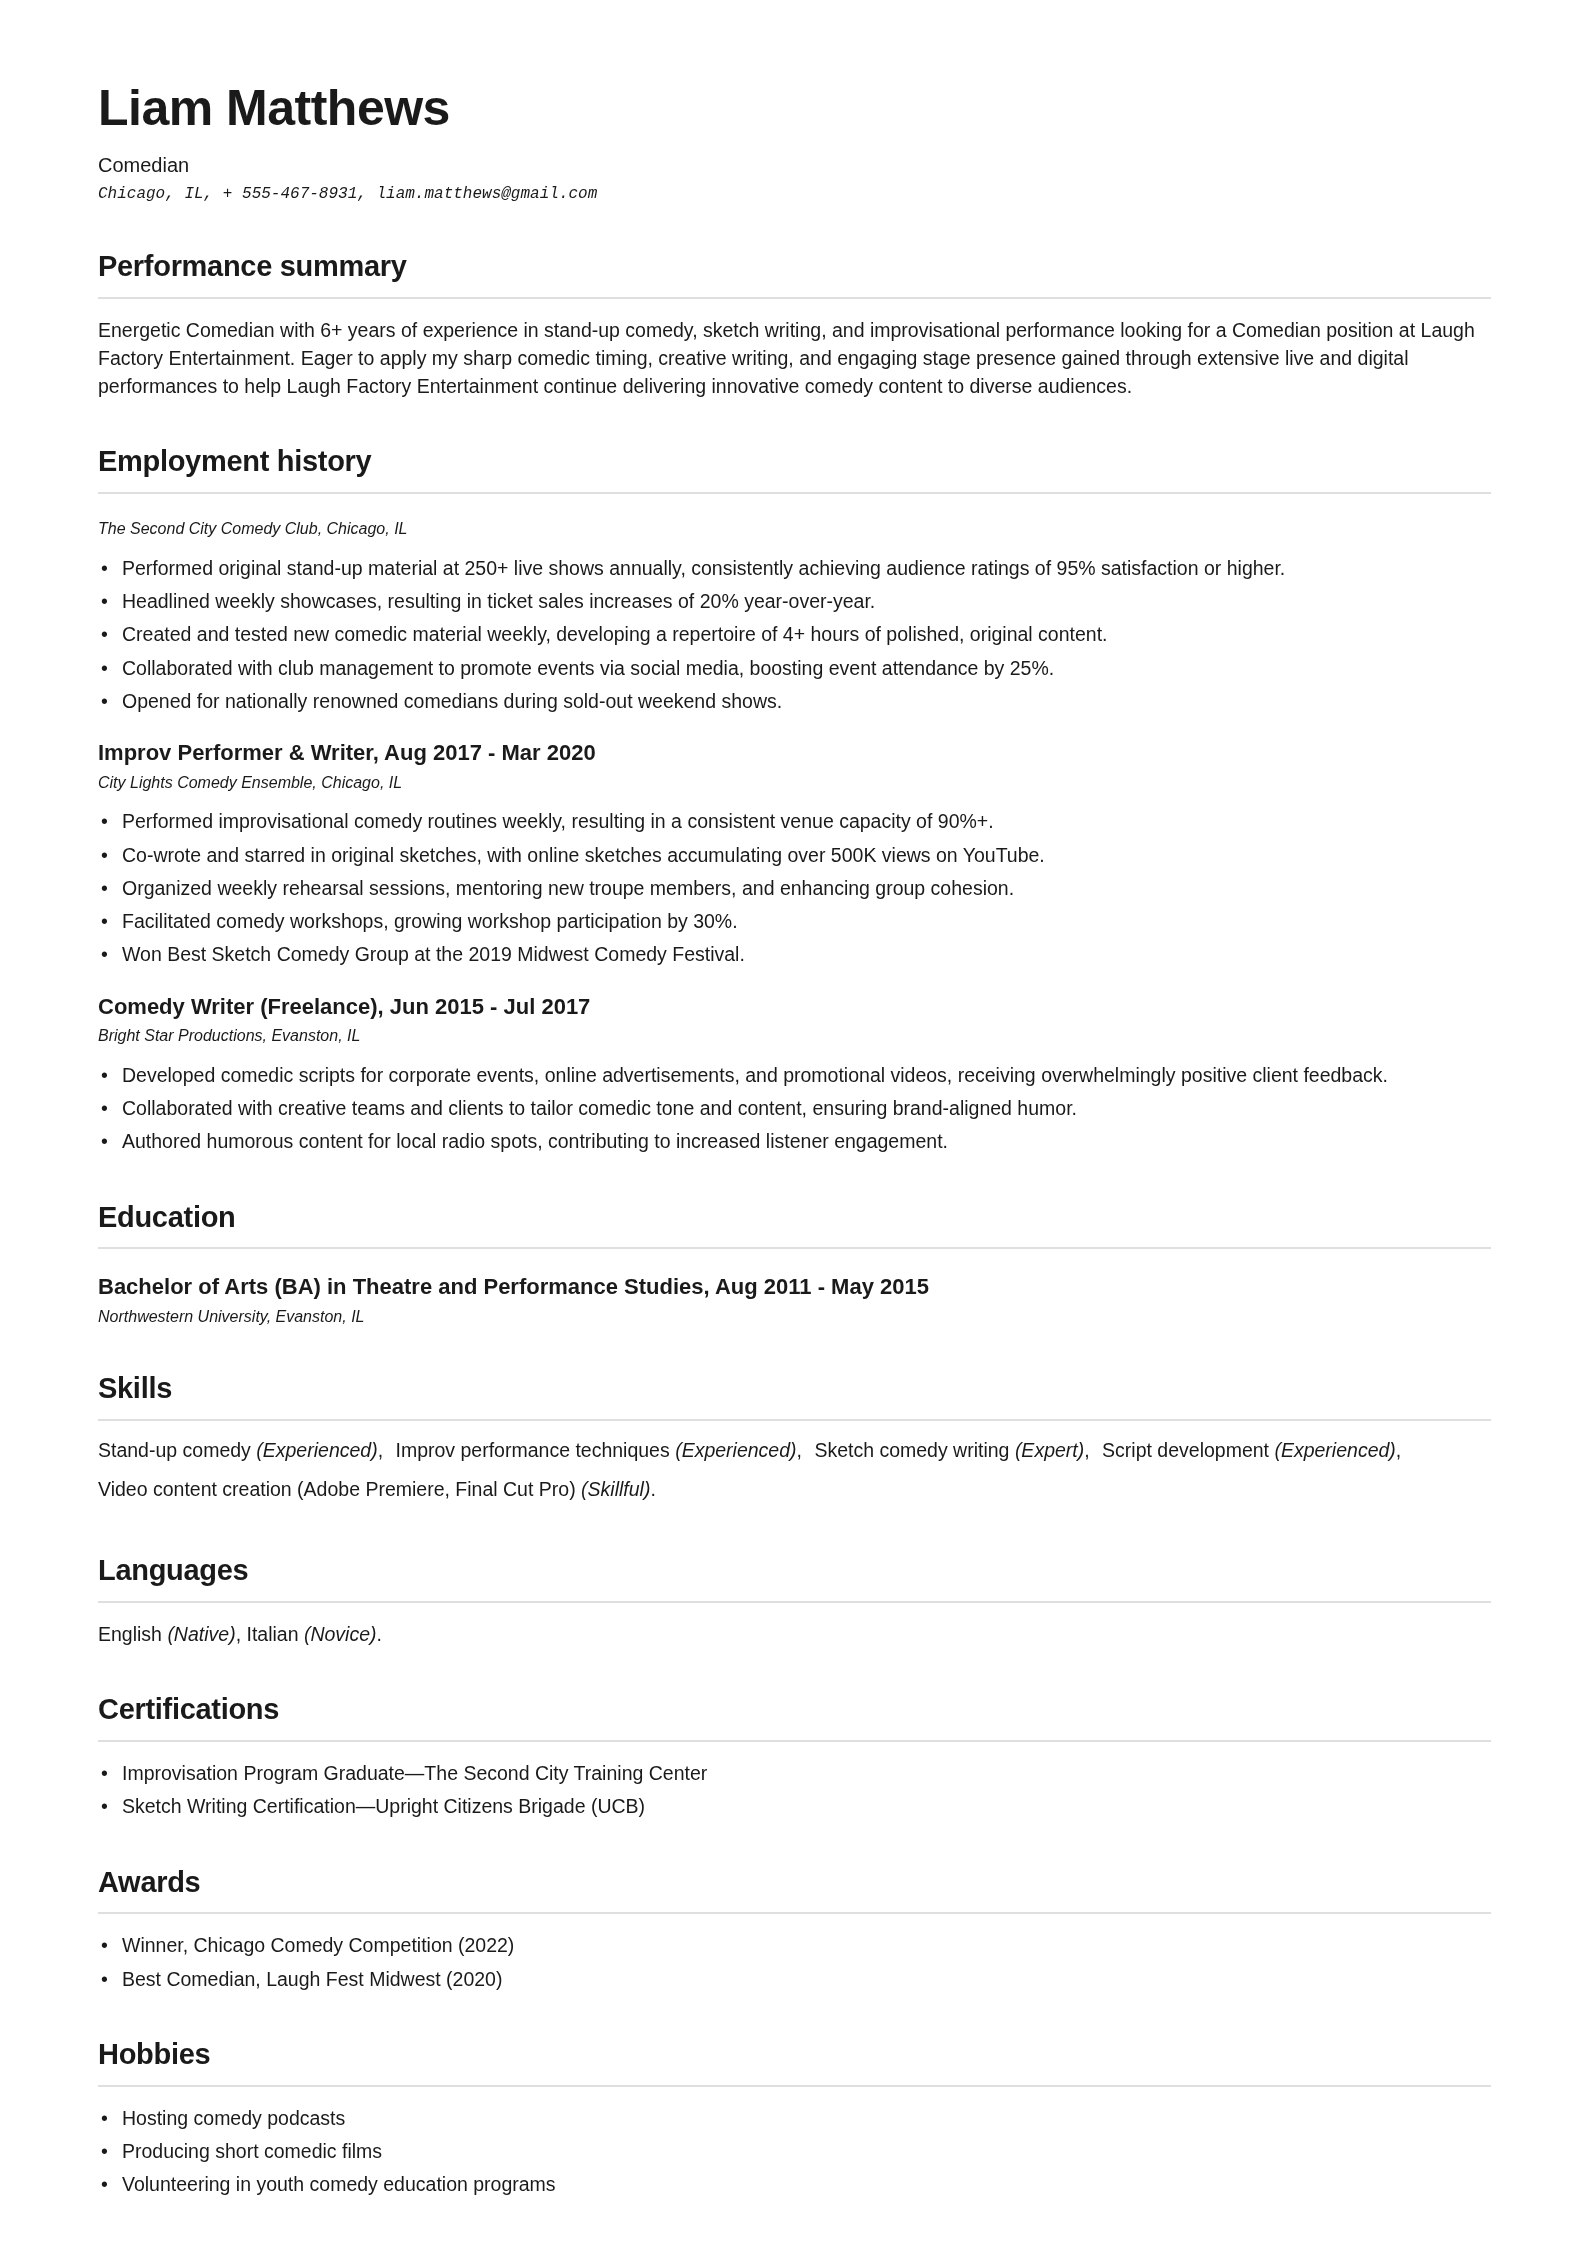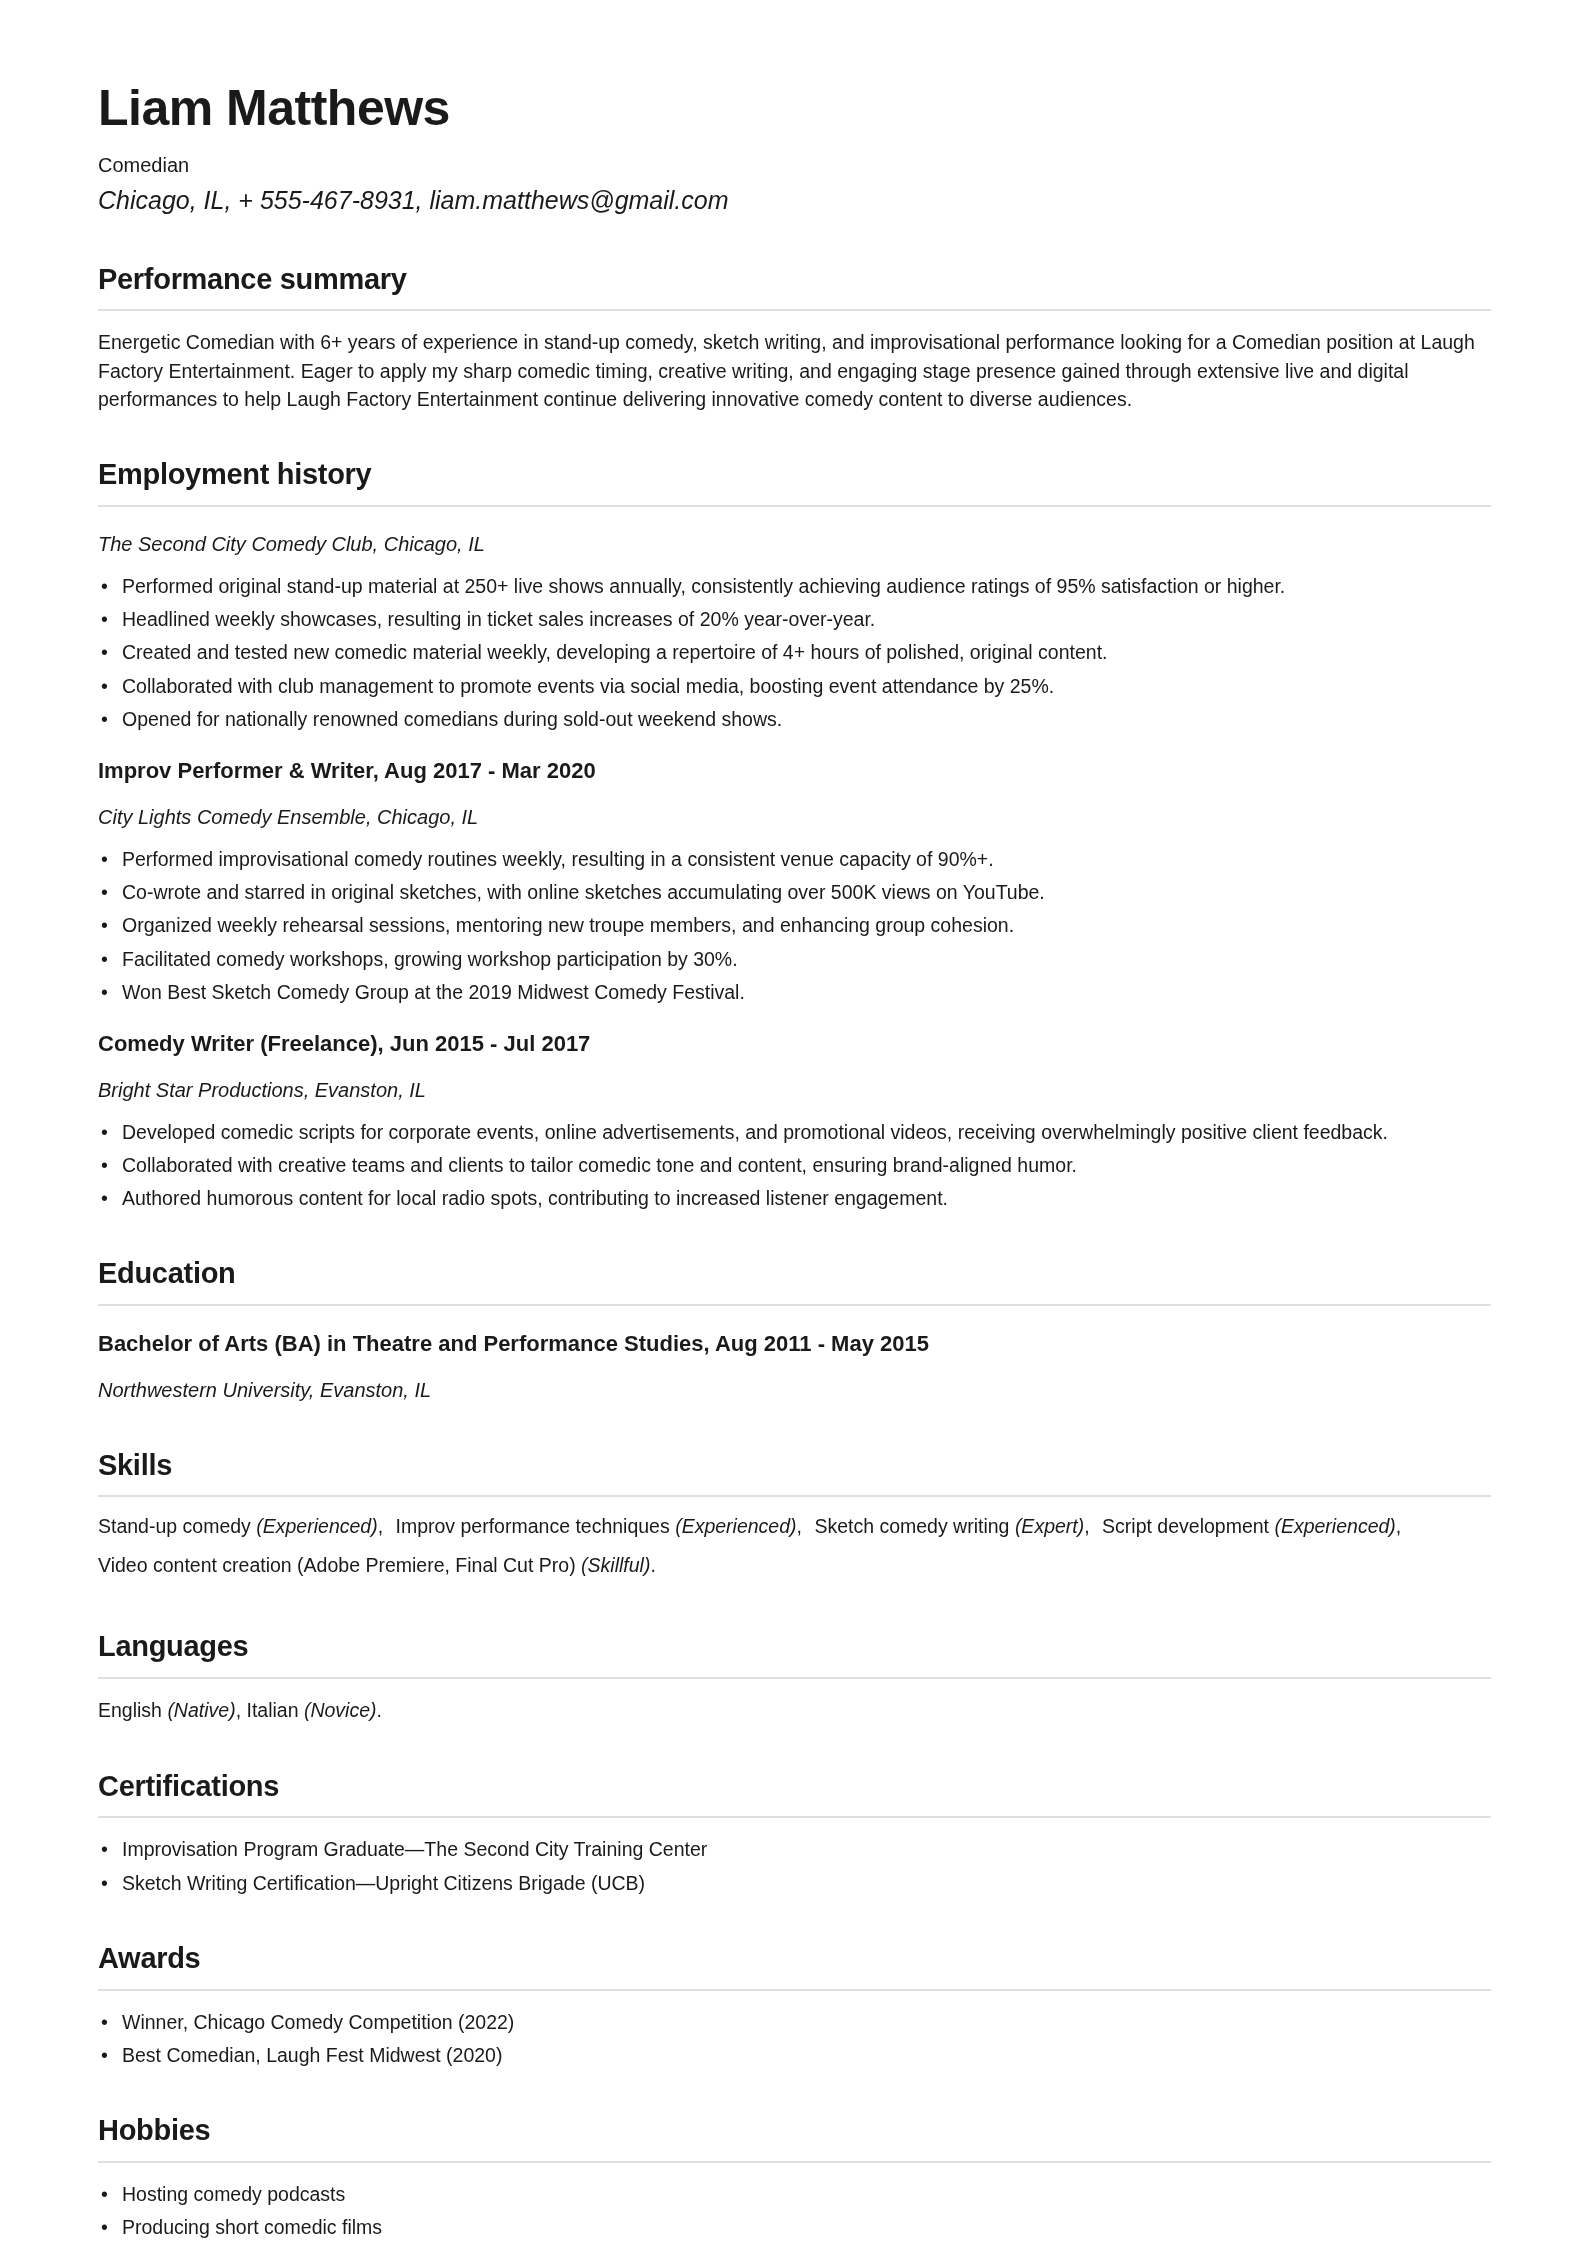--- a/index.html
+++ b/index.html
@@ -25,24 +25,25 @@
     letter-spacing: -0.5px;
     line-height: 1.05;
     margin: 0 0 16px 0;
   }
   .role {
     font-size: 20px;
     line-height: 1.4;
     margin: 0 0 4px 0;
   }
   .contact {
-    font-size: 25px;
+    font-size: 16px;
     font-style: italic;
     line-height: 1.4;
     margin: 0;
+    font-family: Liberation Mono, monospace;
   }
   
   h2.section-heading {
     font-size: 29px;
     font-weight: bold;
     letter-spacing: -0.3px;
     margin: 44px 0 0 0;
     line-height: 1.2;
   }
   hr.divider {
@@ -57,23 +58,23 @@
   }
   
   .job { margin-top: 24px; }
   .job-title, .degree-title {
     font-size: 22px;
     font-weight: bold;
     margin: 0;
     line-height: 1.25;
   }
   .company, .school {
-    font-size: 20px;
+    font-size: 16px;
     font-style: italic;
-    margin: 19px 0 0 0;
+    margin: 5px 0 0 0;
     line-height: 1.35;
   }
   ul.bullets {
     list-style: none;
     margin: 14px 0 0 0;
     padding: 0;
     font-size: 19.5px;
     line-height: 1.45;
   }
   ul.bullets li {

